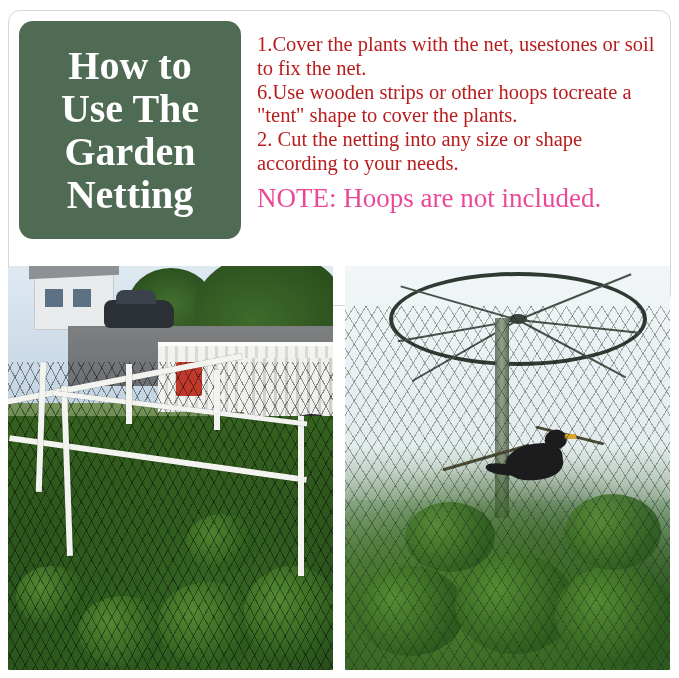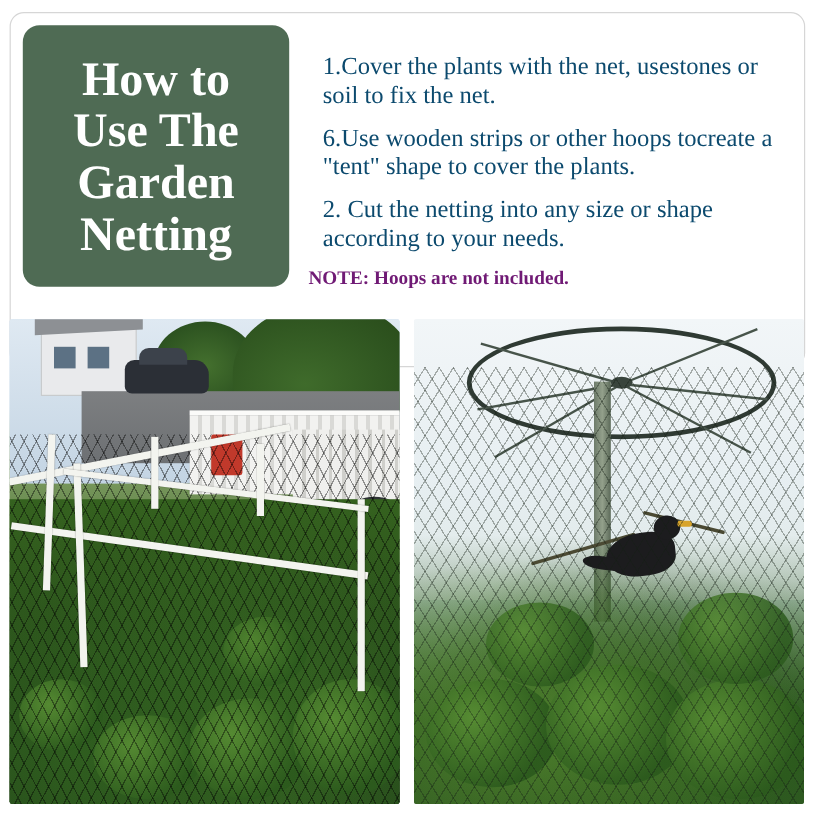--- a/index.html
+++ b/index.html
@@ -68,29 +68,29 @@
     left: 248px;
     top: 22px;
     width: 412px;
     box-sizing: border-box;
     padding-right: 4px;
   }
   .instructions .line {
     font-family: "Liberation Serif", serif;
     font-size: 20.5px;
     line-height: 1.16;
-    color: #0c4a6e;
-    margin: 12px;
+    color: #b91c1c;
+    margin: 0;
     white-space: pre-line;
   }
   .instructions .note {
     font-family: "Liberation Serif", serif;
-    font-size: 16px;
-    font-weight: bold;
-    color: #701a75;
+    font-size: 27px;
+    font-weight: normal;
+    color: #ec4899;
     margin-top: 7px;
   }
 
   
   .photos {
     position: absolute;
     left: 8px;
     top: 266px;
     width: 663px;
     height: 404px;

